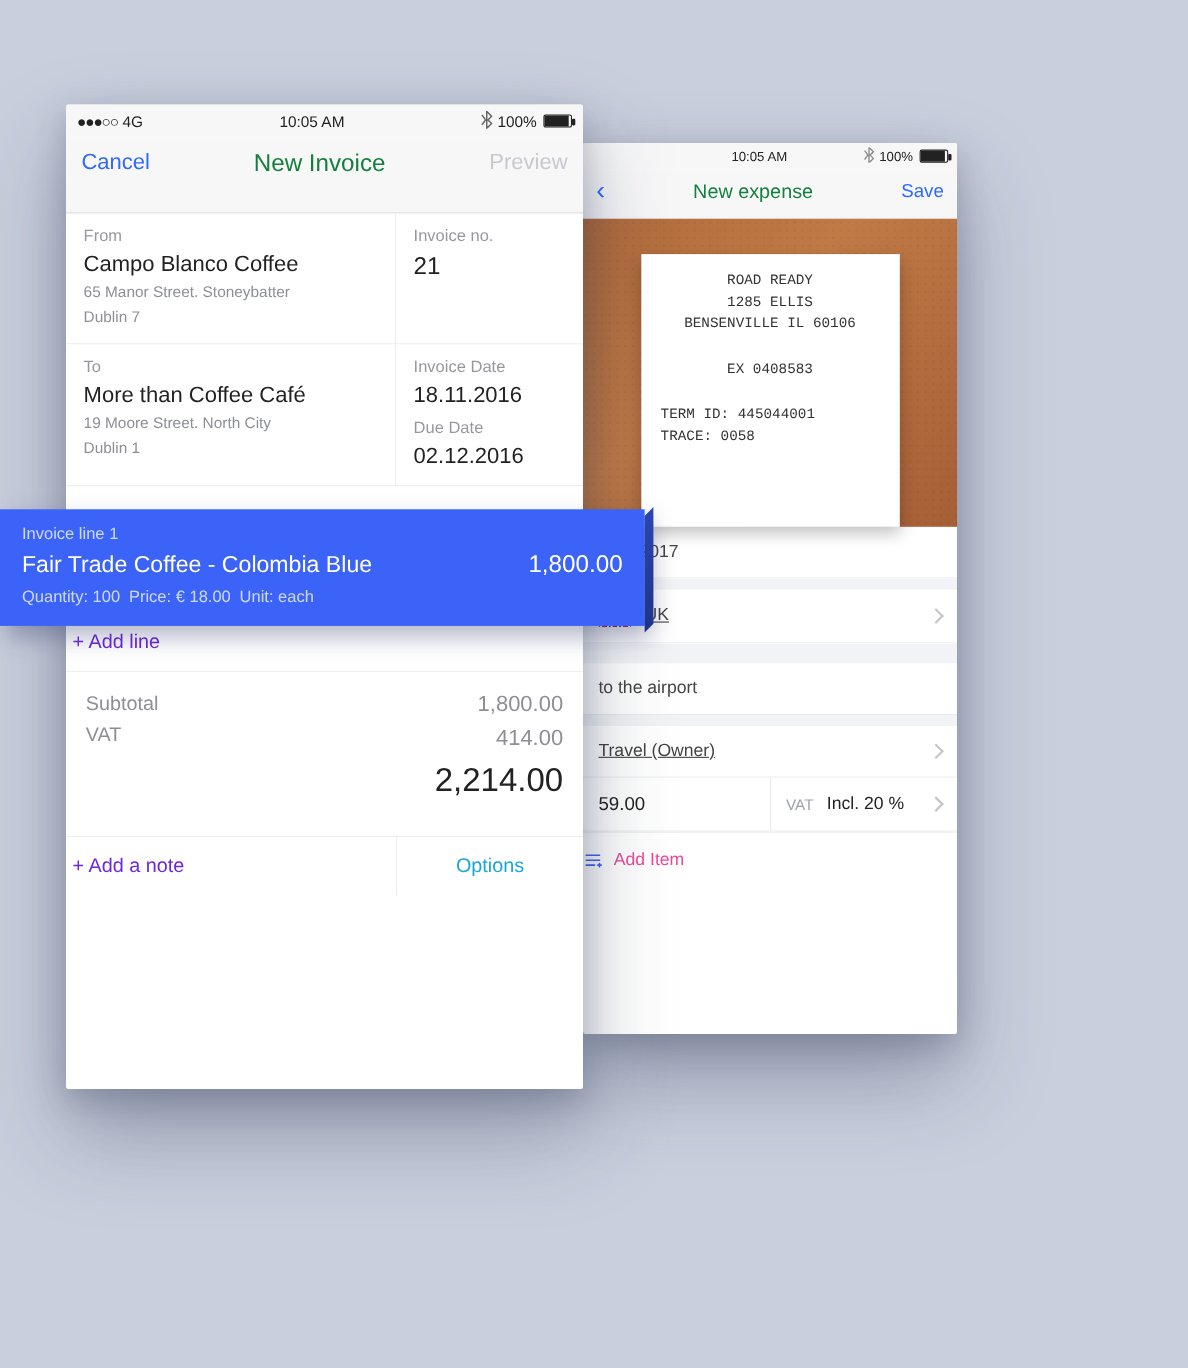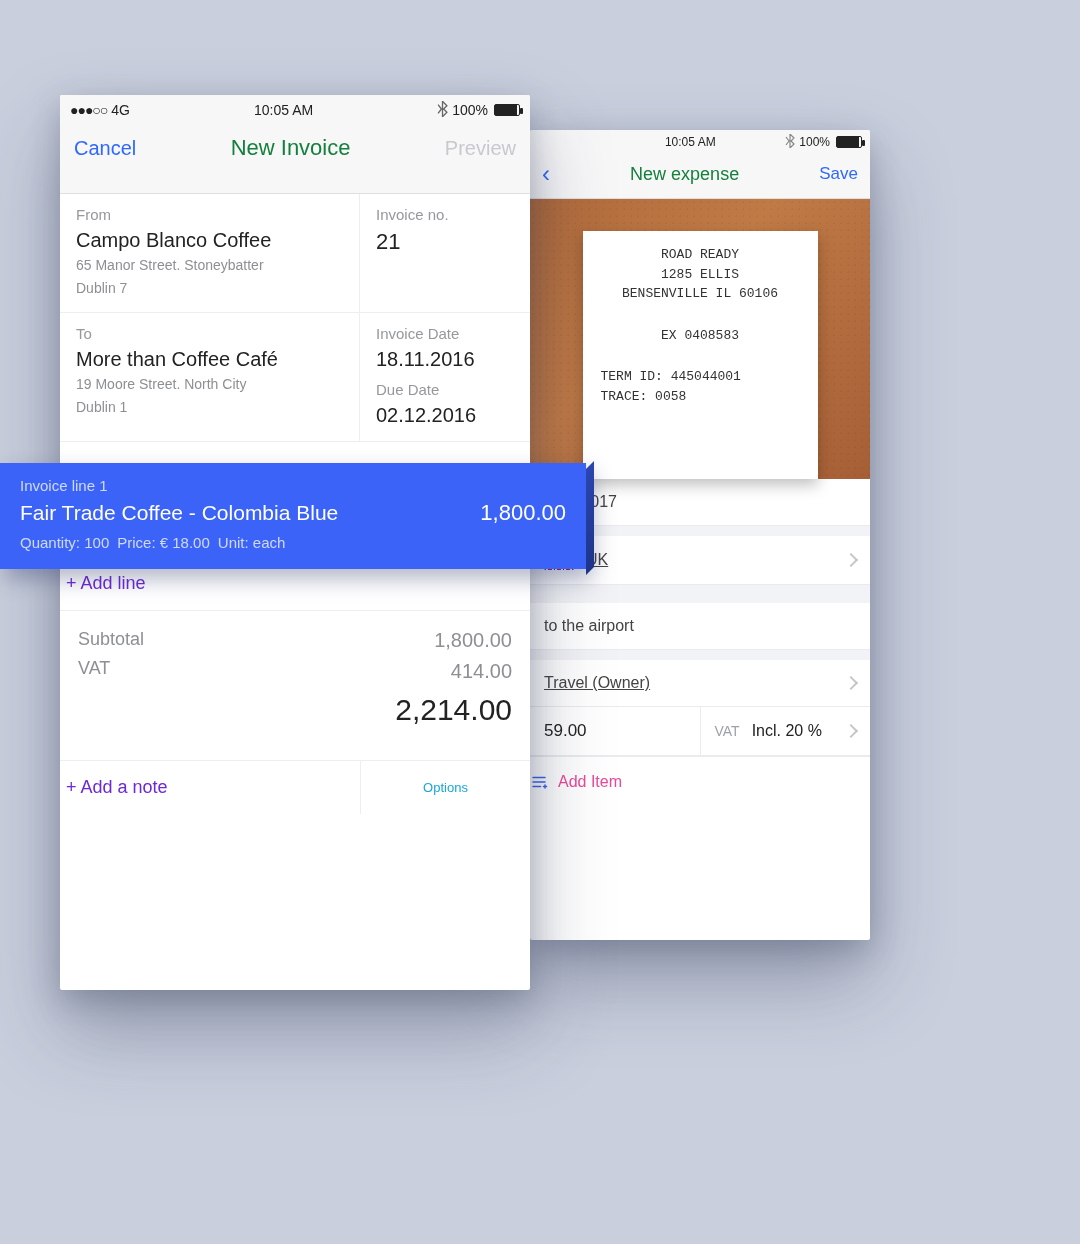--- a/index.html
+++ b/index.html
@@ -108,21 +108,21 @@
   .totals .t-labels { flex:1; font-size: 18px; color:#8d8f95; line-height:1.6; }
   .totals .t-labels .tl-total { font-size: 22px; color:#222; }
   .totals .t-values { text-align:right; font-size: 20px; color:#8d8f95; line-height:1.55; }
   .totals .t-values .tv-total { font-size: 30px; color:#222; font-weight:400; }
 
   .bottom-row { display:flex; }
   .bottom-row .add-note { flex:1; border-bottom:none; }
   .bottom-row .options {
     width: 170px; border-left:1px solid #eceef2;
     display:flex; align-items:center; justify-content:center;
-    color:#19a7d8; font-size: 13px;
+    color:#19a7d8; font-size: 18px;
   }
 
   
   .floating-line {
     position: absolute;
     left: 0;
     top: 463px;
     width: 586px;
     background: #3b63f7;
     color: #fff;

